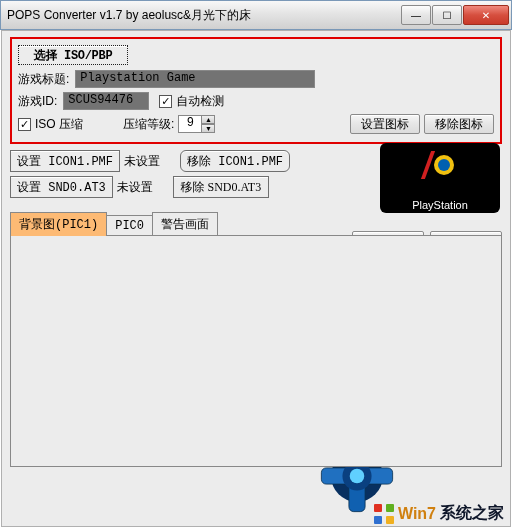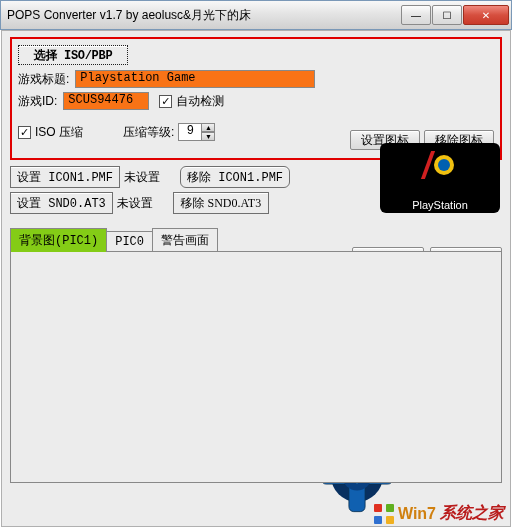--- a/index.html
+++ b/index.html
@@ -59,34 +59,33 @@
     display: inline-flex; align-items: center; justify-content: center;
     font-size: 12px;
     box-shadow: inset 0 1px 0 #fff;
   }
   .btn.flat {
     background: linear-gradient(180deg,#f6f6f6,#e6e6e6 50%,#dcdcdc);
     border: 1px solid #8a8a8a;
     border-radius: 2px;
     min-width: 52px;
     font-family: Arial, sans-serif;
-    margin-top: 16px;
   }
   .select-iso {
     min-width: 110px;
     font-weight: bold;
     font-family: "Courier New", monospace;
     letter-spacing: -0.3px;
     border: 1px dotted #202020;
     background: #ececec;
     height: 20px;
   }
   .input {
     border: 1px solid #888;
-    background: #f97316;
+    background: #737373;
     height: 18px;
     padding: 0 4px;
     font-family: "Courier New", monospace;
     font-size: 12px;
     display: inline-block;
   }
   .checkbox {
     width: 13px; height: 13px;
     border: 1px solid #555; background:#fff;
     display:inline-flex;align-items:center;justify-content:center;
@@ -120,21 +119,21 @@
   .ps-circ::after{content:"";position:absolute;inset:4px;border-radius:50%;background:#0060b0;}
   .ps-inner{position:absolute;inset:8px;border-radius:50%;background:#00a060;}
   .tabbar { display:flex; align-items:flex-end; margin-top:14px; }
   .tab {
     border:1px solid #888; border-bottom:none;
     padding:3px 8px; margin-right:-1px;
     background:#ececec; font-size:12px;
     position:relative;
     font-family: "Courier New", "SimSun", monospace;
   }
-  .tab.active { background:#84cc16; z-index:2; }
+  .tab.active { background:#fdba74; z-index:2; }
   .tabpanel {
     border:1px solid #888; height:232px; position:relative; margin-top:-1px; z-index:1;
     background:#ececec;
   }
   .tabside { position:absolute; right:8px; top:200px; display:flex; gap:6px; }
   .dpad {
     position:absolute; width:90px; height:90px;
   }
   .dpad svg { width:100%; height:100%; }
   .dp1 { top:260px; left:220px; }
@@ -145,21 +144,21 @@
     font-family: Arial, sans-serif; font-weight:bold; font-size:16px;
     letter-spacing:1px; color:#222;
     transform: rotate(180deg);
   }
   .footer {
     position:absolute; bottom:4px; right:8px;
     font-family: Arial, sans-serif; font-size:16px; font-weight:bold;
     display:flex; align-items:center; gap:4px;
   }
   .footer .win7 { color:#d08010; }
-  .footer .sys { color:#b91c1c;font-style:italic; }
+  .footer .sys { color:#0f172a; }
   .winflag {
     display:inline-block; width:20px; height:20px;
     position:relative;
   }
   .winflag span{position:absolute;width:8px;height:8px;border-radius:1px;}
   .wf1{top:0;left:0;background:#e03020;}
   .wf2{top:0;right:0;background:#60b020;}
   .wf3{bottom:0;left:0;background:#3070d0;}
   .wf4{bottom:0;right:0;background:#f0b020;}
 </style>

